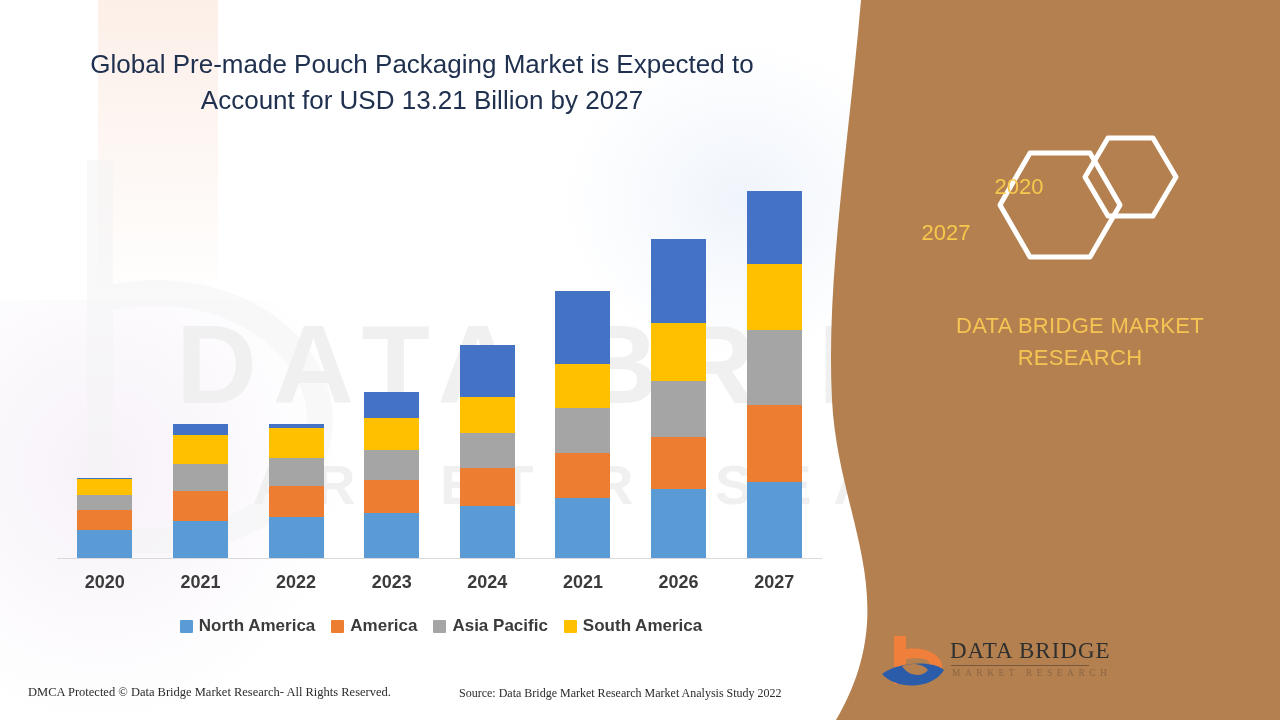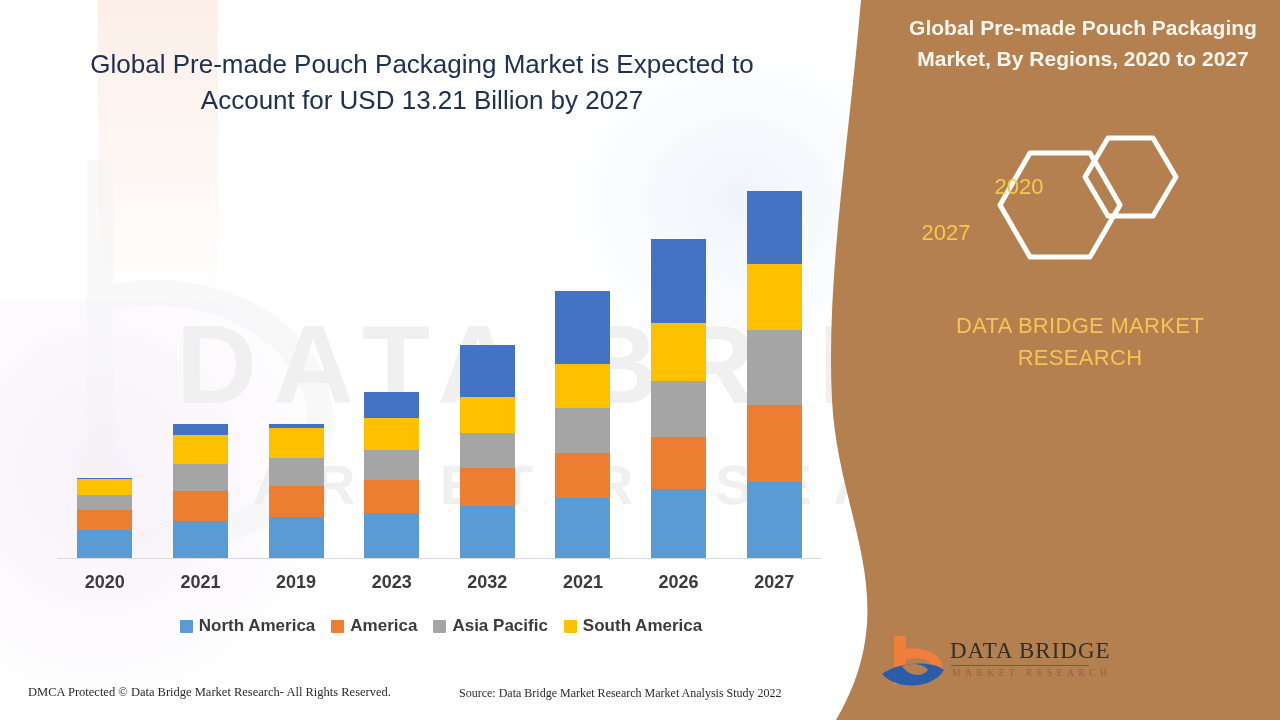--- a/index.html
+++ b/index.html
@@ -348,23 +348,23 @@
             <div class="seg" style="height: 76.018px; background: rgb(91, 155, 213);"></div>
           </div>
         </div>
       </div>
     <div class="axis-line"></div>
   </div>
 
   <div class="xlabels" id="xlabels">
       <div class="xlabel">2020</div>
       <div class="xlabel">2021</div>
-      <div class="xlabel">2019</div>
+      <div class="xlabel">2022</div>
       <div class="xlabel">2023</div>
-      <div class="xlabel">2032</div>
+      <div class="xlabel">2024</div>
       <div class="xlabel">2021</div>
       <div class="xlabel">2026</div>
       <div class="xlabel">2027</div>
     </div>
 
   <div class="legend" id="legend">
       <div class="legend-item">
         <span class="legend-swatch" style="background: rgb(91, 155, 213);"></span>
         <span class="legend-label">North America</span>
       </div>
@@ -383,21 +383,20 @@
     </div>
 
   <div class="footer-left">DMCA Protected © Data Bridge Market Research- All Rights Reserved.</div>
   <div class="footer-right">Source: Data Bridge Market Research Market Analysis Study 2022</div>
 
   <svg class="panel" viewBox="0 0 1280 720" preserveAspectRatio="none">
     <path id="panel-path" d="M 861 0 L 1280 0 L 1280 720 L 836 720 C 906 600, 838 520, 832 400 C 826 280, 848 150, 861 0 Z" fill="#b4804f"></path>
   </svg>
 
   <div class="panel-content">
-    <div class="panel-title">Global Pre-made Pouch Packaging Market, By Regions, 2020 to 2027</div>
 
     <div class="hexes">
       <svg viewBox="0 0 210 155" width="210" height="155">
         <polygon points="25,70 55,18 115,18 145,70 115,122 55,122" fill="none" stroke="#ffffff" stroke-width="5" stroke-linejoin="round"></polygon>
         <polygon points="110,42 133,3 178,3 201,42 178,81 133,81" fill="none" stroke="#ffffff" stroke-width="5" stroke-linejoin="round"></polygon>
       </svg>
     </div>
     <div class="hex-num hex-num-2020">2020</div>
     <div class="hex-num hex-num-2027">2027</div>
 

